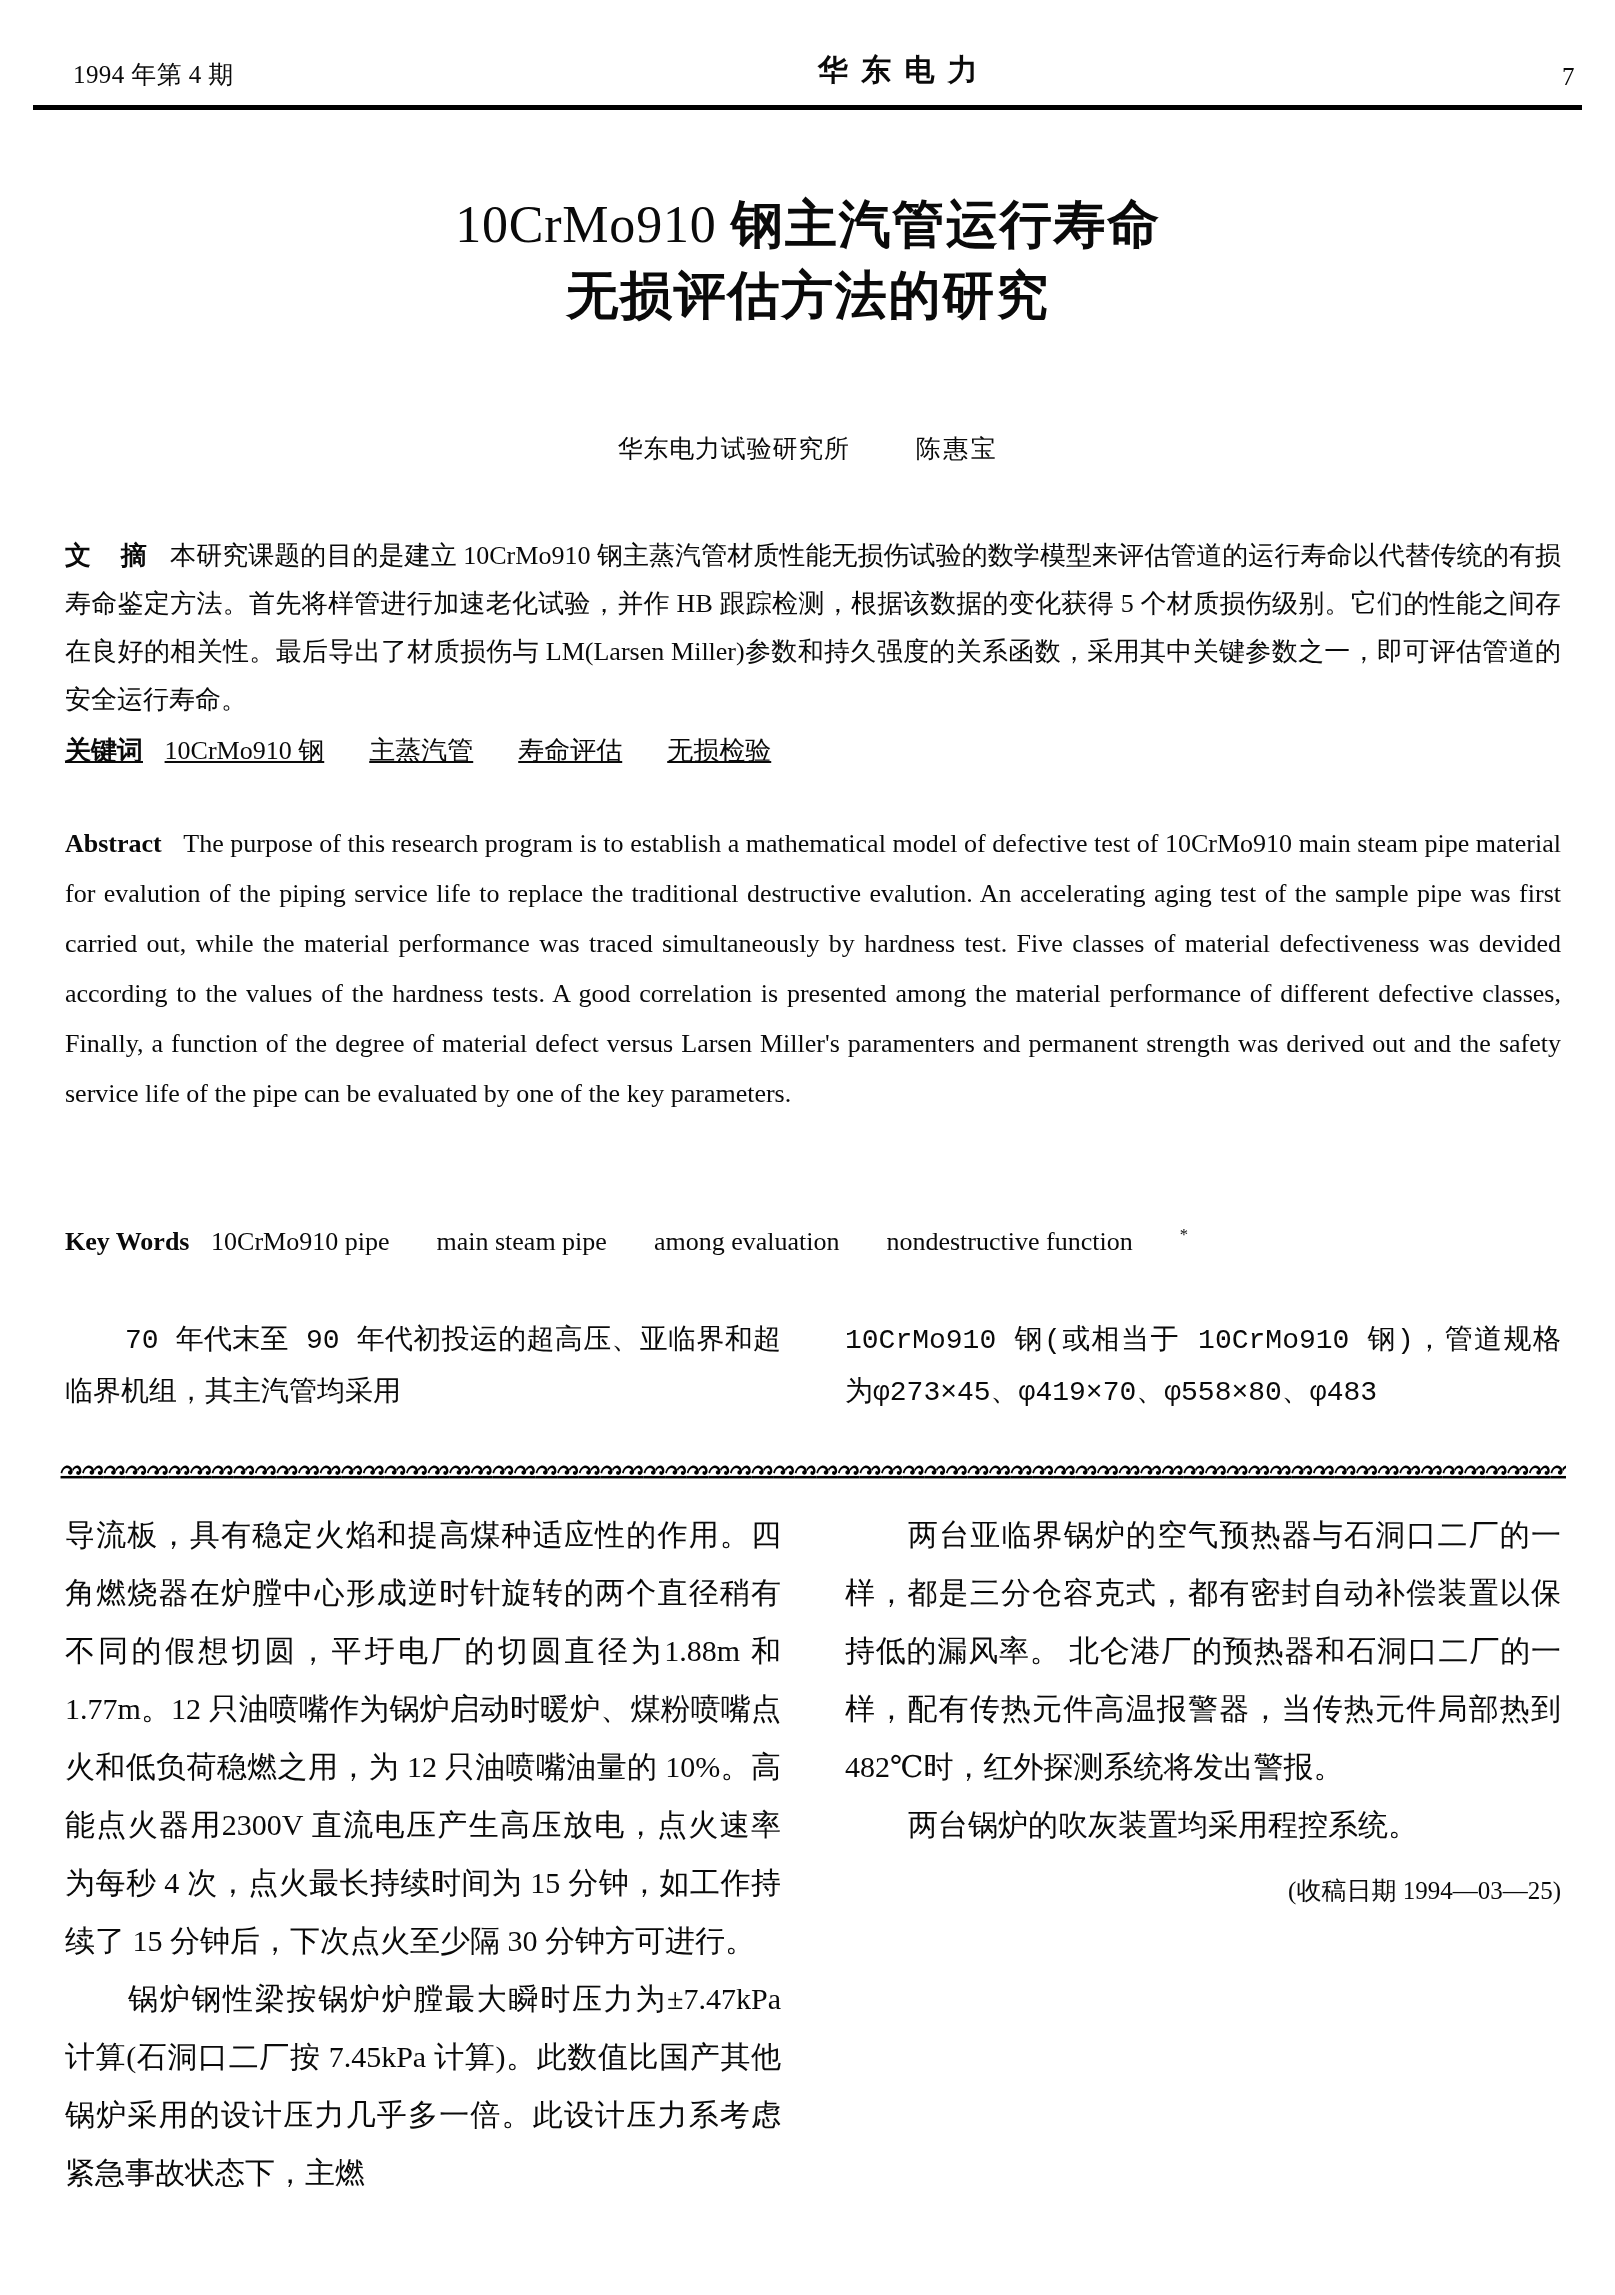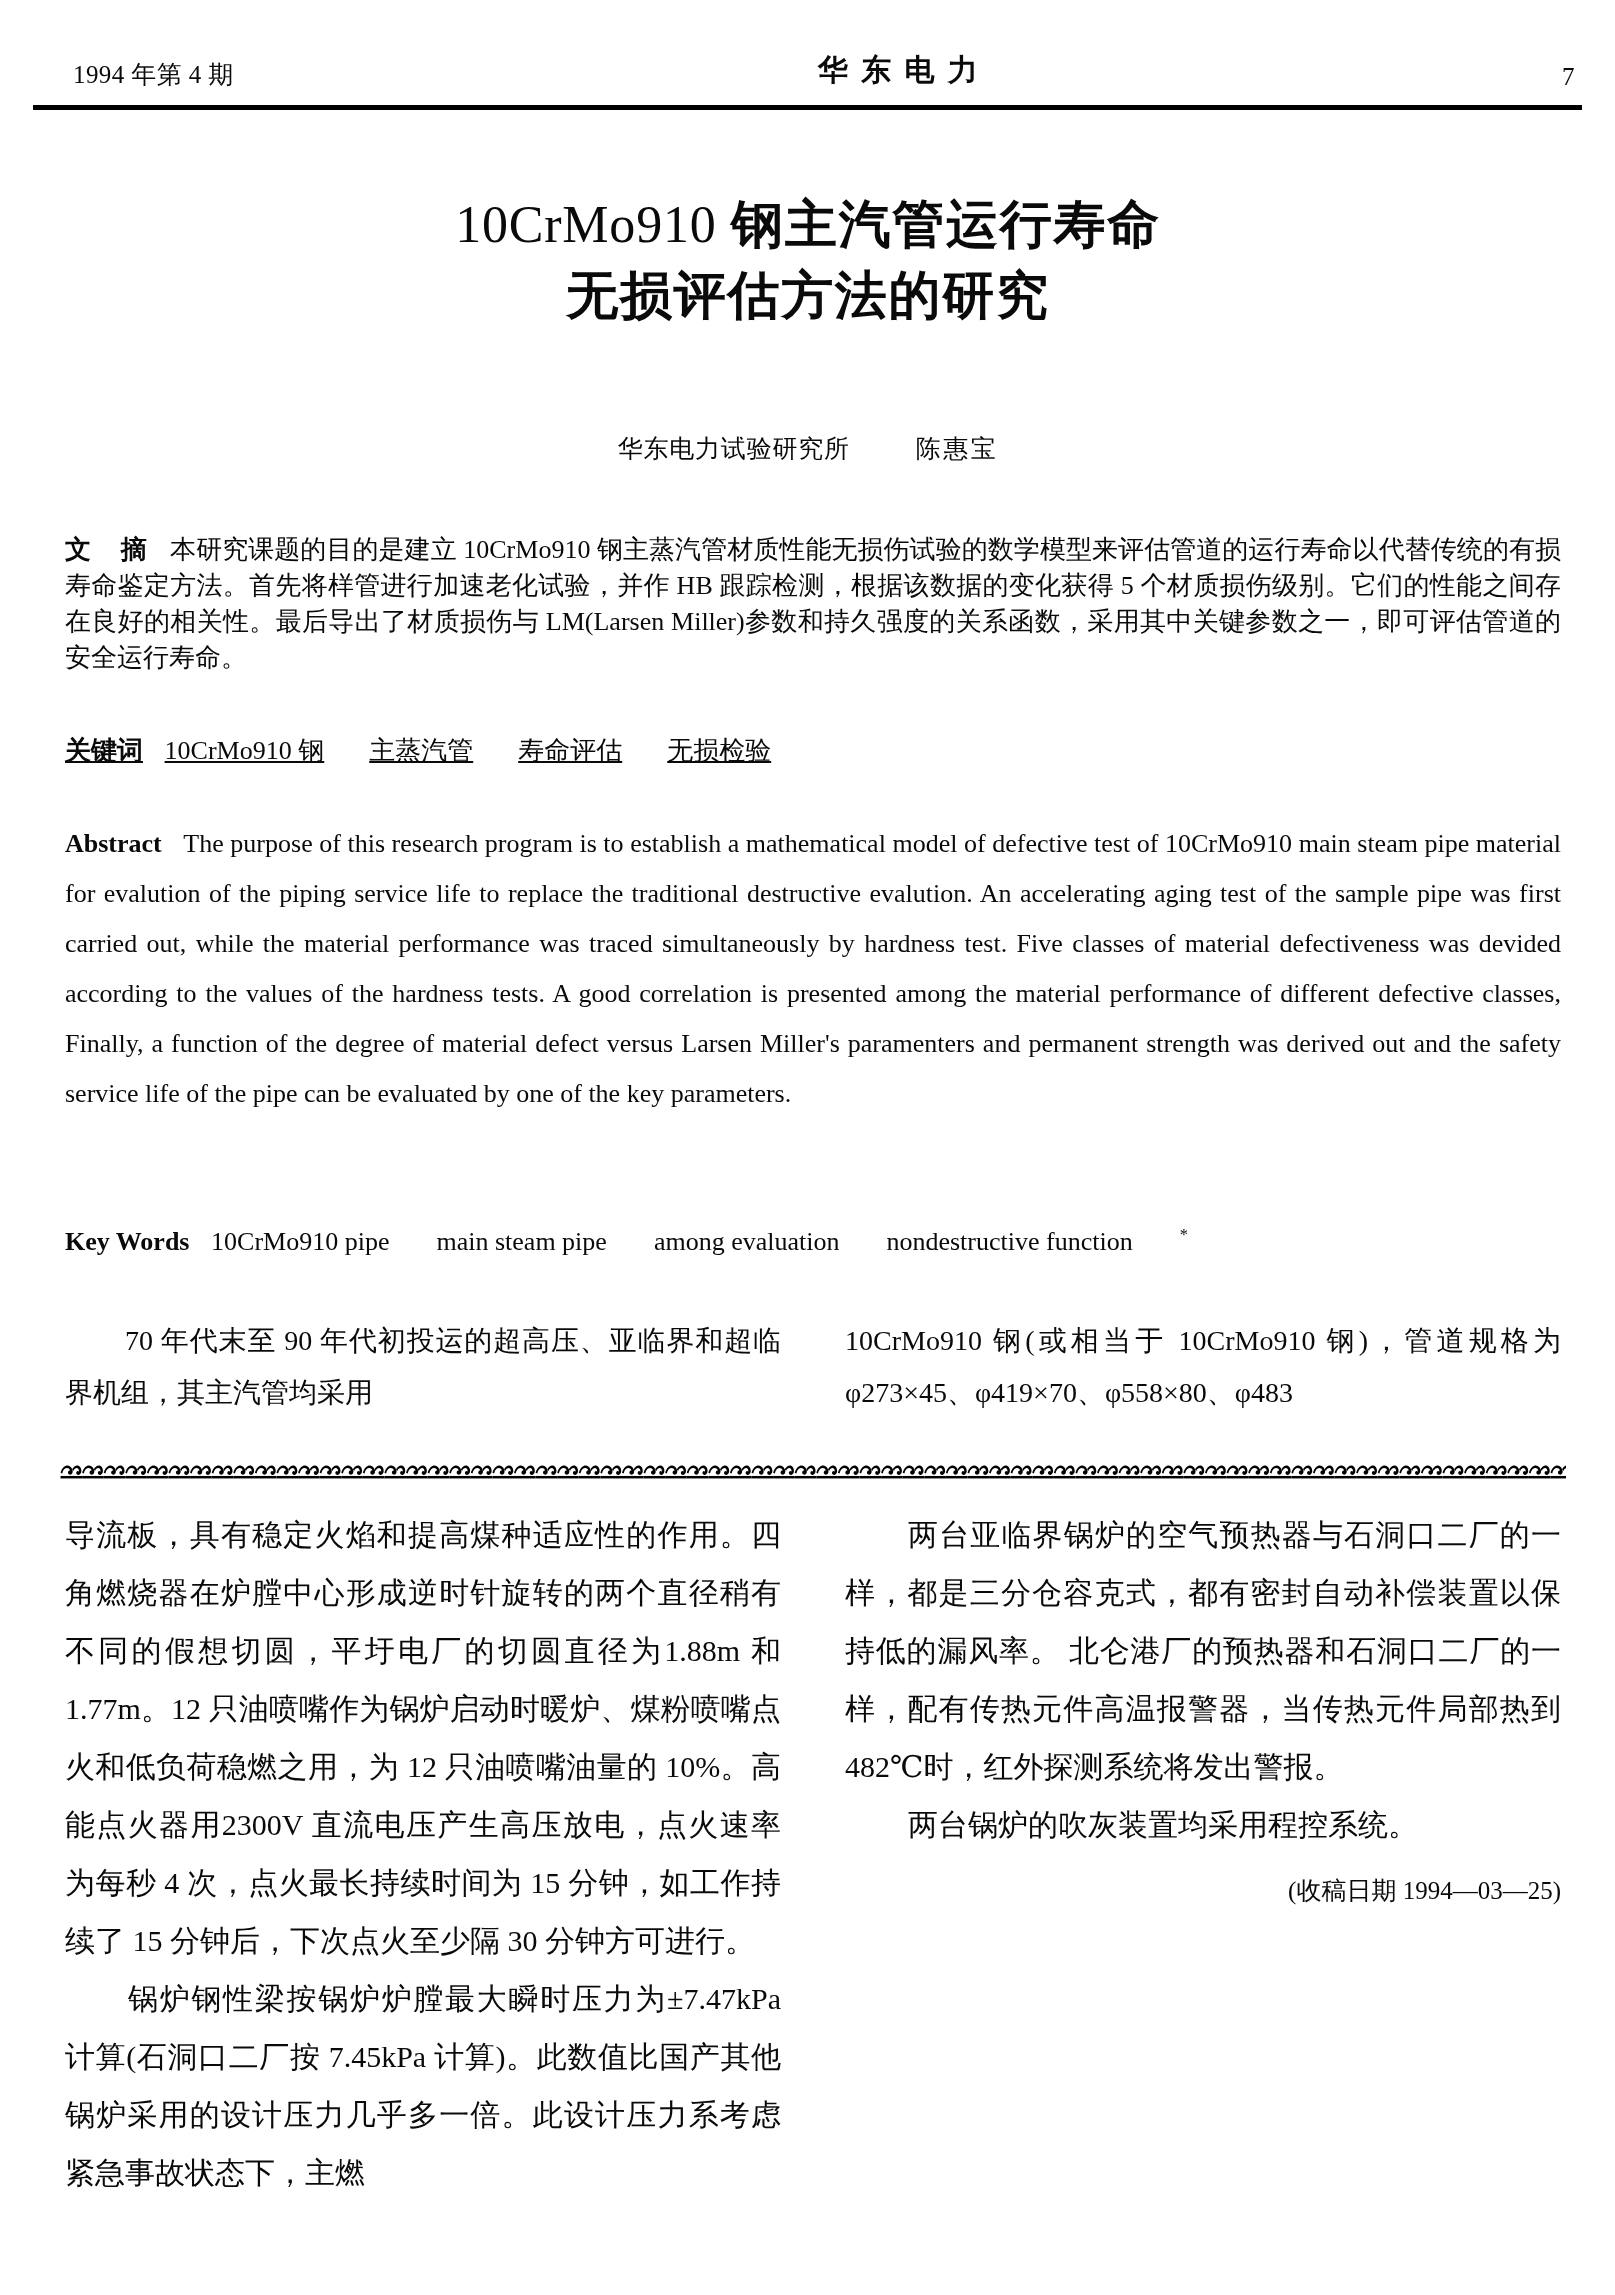--- a/index.html
+++ b/index.html
@@ -89,21 +89,21 @@
   .byline .affil { }
   .byline .author { margin-left: 66px; letter-spacing: 2.5px; }
 
   
   .abs-zh {
     position: absolute;
     left: 65px;
     top: 532px;
     width: 1496px;
     font-size: 26px;
-    line-height: 36px;
+    line-height: 48px;
     text-align: justify;
     text-justify: inter-character;
   }
   .abs-zh .lbl {
     font-weight: bold;
     letter-spacing: 11.6px;
     margin-right: 11.6px;
   }
   .kw-zh {
     position: absolute;
@@ -153,20 +153,21 @@
     justify-content: space-between;
   }
   .lead-col {
     width: 716px;
     font-size: 28px;
     line-height: 52px;
   }
   .lead-col .just {
     text-align: justify;
     text-justify: inter-character;
+    font-family: Liberation Mono, monospace;
   }
   .lead-col .indent { text-indent: 60px; }
 
   
   .ornament {
     position: absolute;
     left: 60px;
     top: 1461px;
     width: 1506px;
     height: 21.6px;

